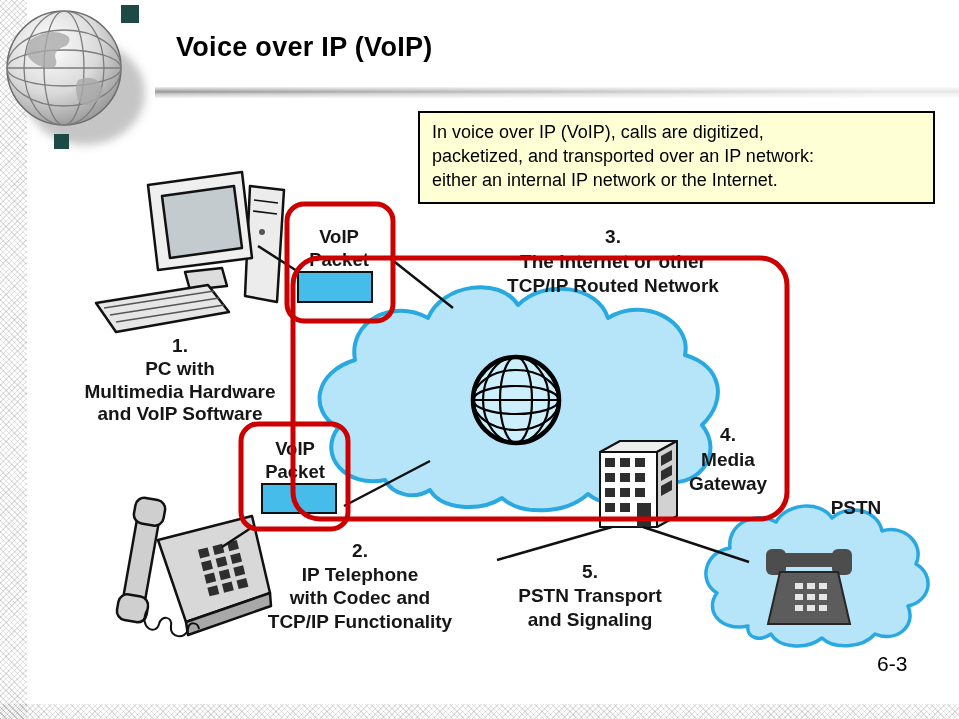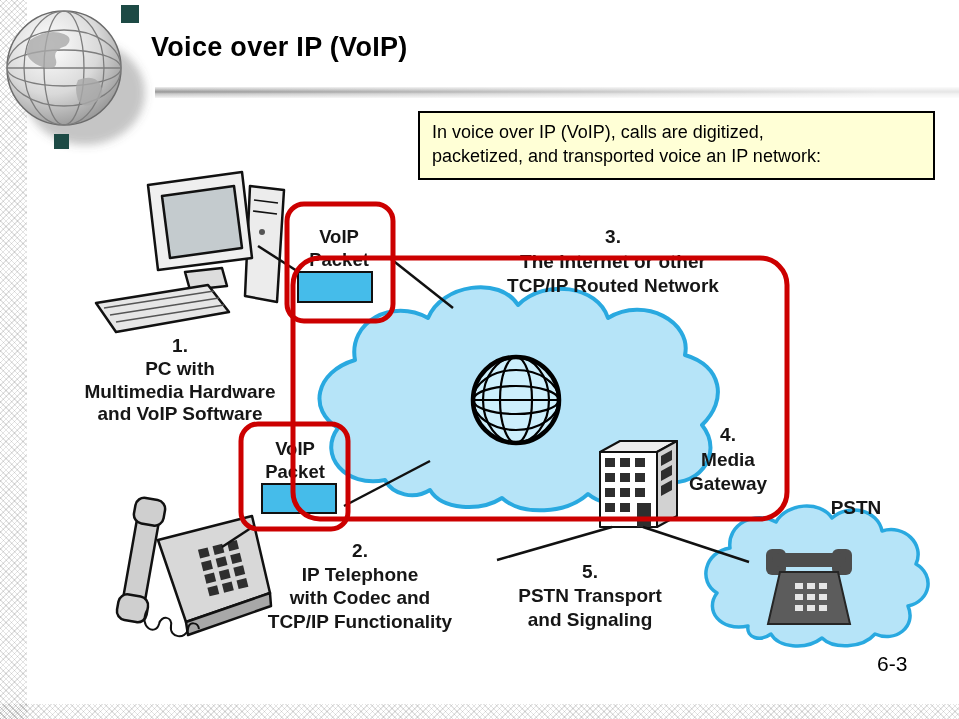--- a/index.html
+++ b/index.html
@@ -17,21 +17,21 @@
   .tex-left   { left:0; top:0; width:27px; height:719px; }
   .tex-bottom { left:0; top:704px; width:959px; height:15px; }
 
   .globe-deco { position:absolute; left:0; top:0; }
 
   .deco-square { position:absolute; background:#1d4a45; }
   .sq1 { left:121px; top:5px;   width:18px; height:18px; }
   .sq2 { left:54px;  top:134px; width:15px; height:15px; }
 
   .title {
-    position:absolute; left:151px; top:32px; margin:0;
+    position:absolute; left:176px; top:32px; margin:0;
     font-size:27px; font-weight:bold; letter-spacing:0.3px; color:#000;
   }
   .title-rule {
     position:absolute; left:155px; top:87px; width:804px; height:11px;
     background:
       linear-gradient(90deg, rgba(255,255,255,0) 0%, rgba(255,255,255,0.75) 90%),
       linear-gradient(180deg, #efefef 0%, #979797 45%, #c9c9c9 62%, #f4f4f4 100%);
   }
 
   .note {
@@ -90,21 +90,22 @@
   </svg>
 
   <div class="deco-square sq1"></div>
   <div class="deco-square sq2"></div>
 
   <h1 class="title">Voice over IP (VoIP)</h1>
   <div class="title-rule"></div>
 
   <div class="note">
     <div class="note-line">In voice over IP (VoIP), calls are digitized,</div>
-    <div class="note-line">packetized, and transported voice an IP network:</div>
+    <div class="note-line">packetized, and transported over an IP network:</div>
+    <div class="note-line">either an internal IP network or the Internet.</div>
   </div>
 
   <svg class="diagram" width="959" height="719" viewBox="0 0 959 719">
     <defs>
       <clipPath id="netGlobeClip">
           <circle cx="516" cy="400" r="43"></circle>
         </clipPath>
     </defs>
 
     <path d="M385 480 C345 488 318 455 338 428 C308 410 315 372 355 360

